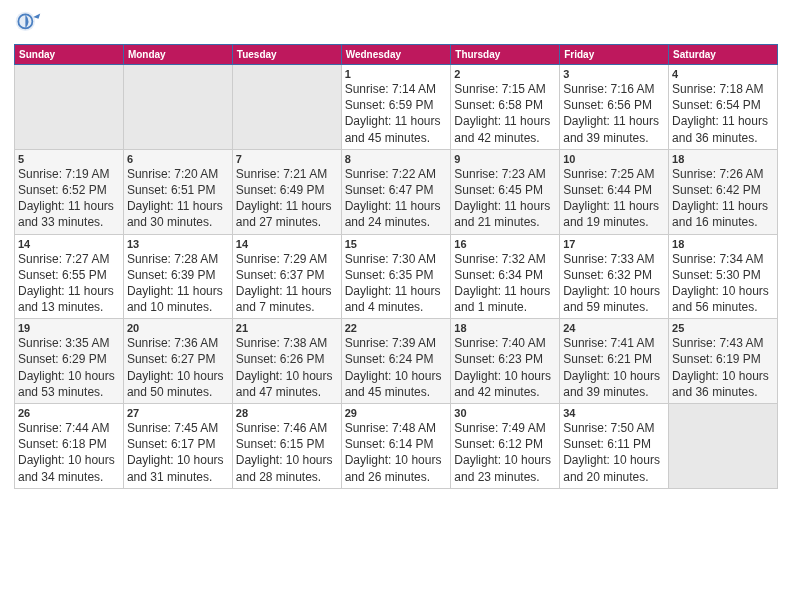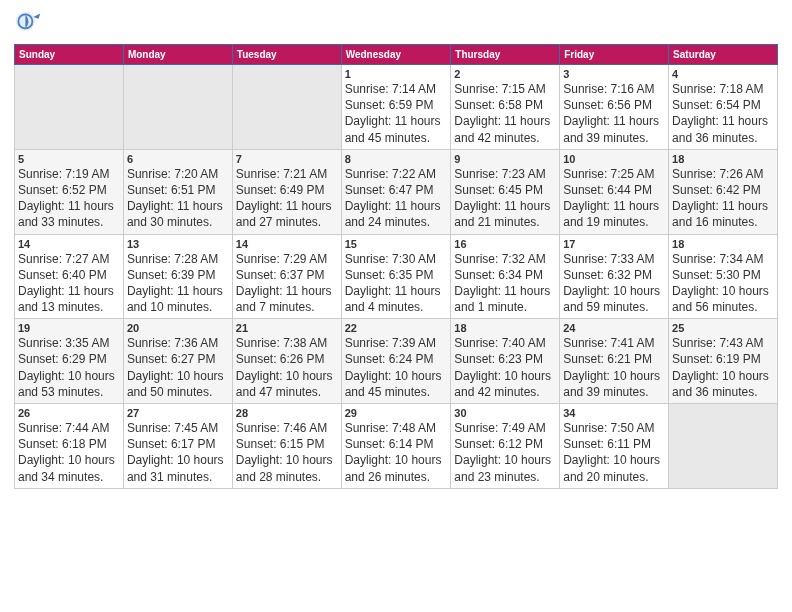--- a/index.html
+++ b/index.html
@@ -209,21 +209,21 @@
             <span class="day-num">18</span>
             <div class="day-info">Sunrise: 7:26 AM
 Sunset: 6:42 PM
 Daylight: 11 hours and 16 minutes.</div>
           </td>
         </tr>
         <tr>
           <td>
             <span class="day-num">14</span>
             <div class="day-info">Sunrise: 7:27 AM
-Sunset: 6:40 PM
+Sunset: 6:55 PM
 Daylight: 11 hours and 13 minutes.</div>
           </td>
           <td>
             <span class="day-num">13</span>
             <div class="day-info">Sunrise: 7:28 AM
 Sunset: 6:39 PM
 Daylight: 11 hours and 10 minutes.</div>
           </td>
           <td>
             <span class="day-num">14</span>

